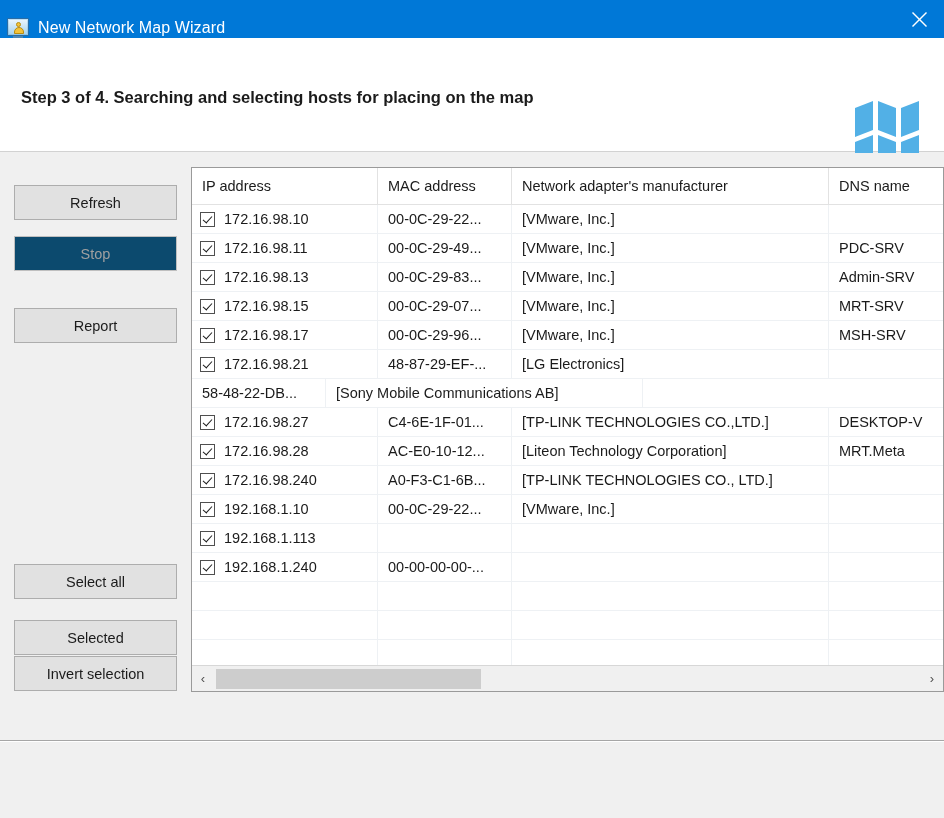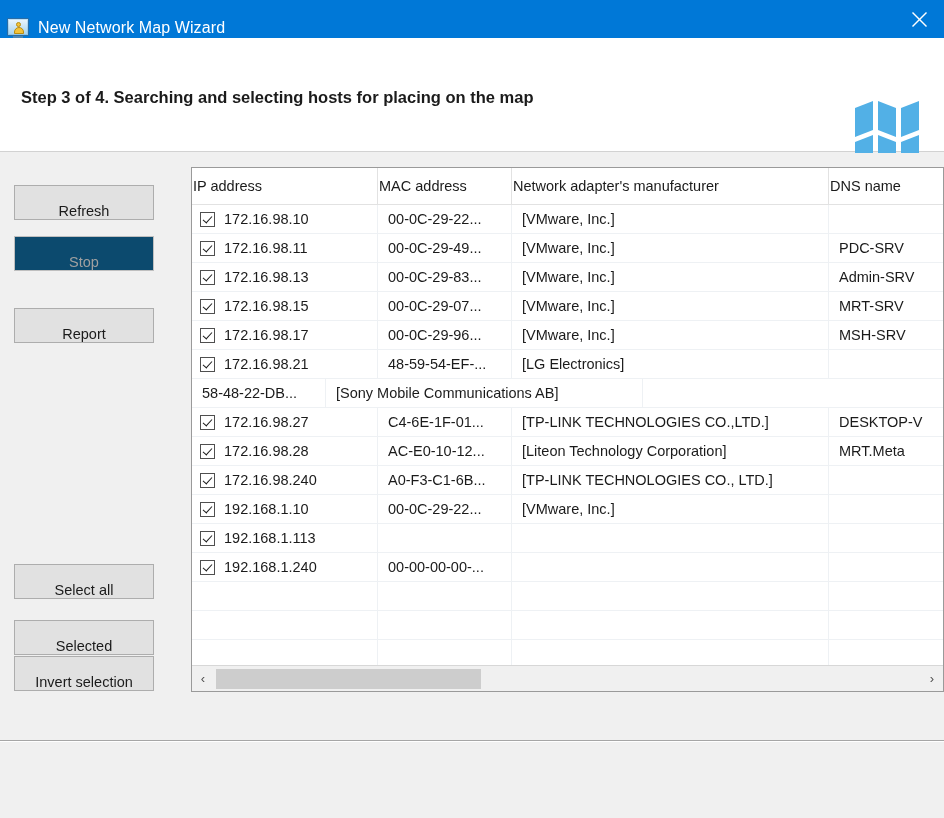--- a/index.html
+++ b/index.html
@@ -88,40 +88,40 @@
     color: #1b1b1b;
     font-family: "Liberation Sans", sans-serif;
     font-size: 14.5px;
     display: flex; align-items: center; justify-content: center;
     cursor: default;
     user-select: none;
   }
   .btn.disabled {
     background: #0c4a6e; border-color: #bfbfbf; color: #a0a0a0;
   }
-  .side-btn { position: absolute; left: 14px; width: 140px; height: 35px; align-items: flex-end; }
+  .side-btn { position: absolute; left: 14px; width: 163px; height: 35px; }
 
   
   .list-frame {
     position: absolute; left: 191px; top: 167px;
     width: 753px; height: 525px;
     background: #ffffff;
     border: 1px solid #9a9a9a;
     overflow: hidden;
   }
   .list-header {
     position: relative; height: 37px; width: 100%;
     background: #ffffff;
     border-bottom: 1px solid #e2e2e2;
     display: flex;
   }
   .hcell {
     font-size: 14.5px; color: #1b1b1b;
     display: flex; align-items: center;
-    padding-left: 1px;
+    padding-left: 10px;
     border-right: 1px solid #e2e2e2;
     height: 100%;
     white-space: nowrap; overflow: hidden;
   }
   .hcell:last-child { border-right: none; }
   .col-ip   { width: 186px; flex: 0 0 186px; }
   .col-mac  { width: 134px; flex: 0 0 134px; }
   .col-man  { width: 317px; flex: 0 0 317px; }
   .col-dns  { width: 130px; flex: 0 0 130px; }
 
@@ -281,21 +281,21 @@
         </div>
         <div class="cell col-mac">00-0C-29-96...</div>
         <div class="cell col-man">[VMware, Inc.]</div>
         <div class="cell col-dns">MSH-SRV</div>
       </div>
       <div class="row">
         <div class="cell ip col-ip">
           <span class="chk"></span>
           <span>172.16.98.21</span>
         </div>
-        <div class="cell col-mac">48-59-54-EF-...</div>
+        <div class="cell col-mac">48-87-29-EF-...</div>
         <div class="cell col-man">[LG Electronics]</div>
         <div class="cell col-dns"></div>
       </div>
       <div class="row">
         <div class="cell col-mac">58-48-22-DB...</div>
         <div class="cell col-man">[Sony Mobile Communications AB]</div>
         <div class="cell col-dns"></div>
       </div>
       <div class="row">
         <div class="cell ip col-ip">

